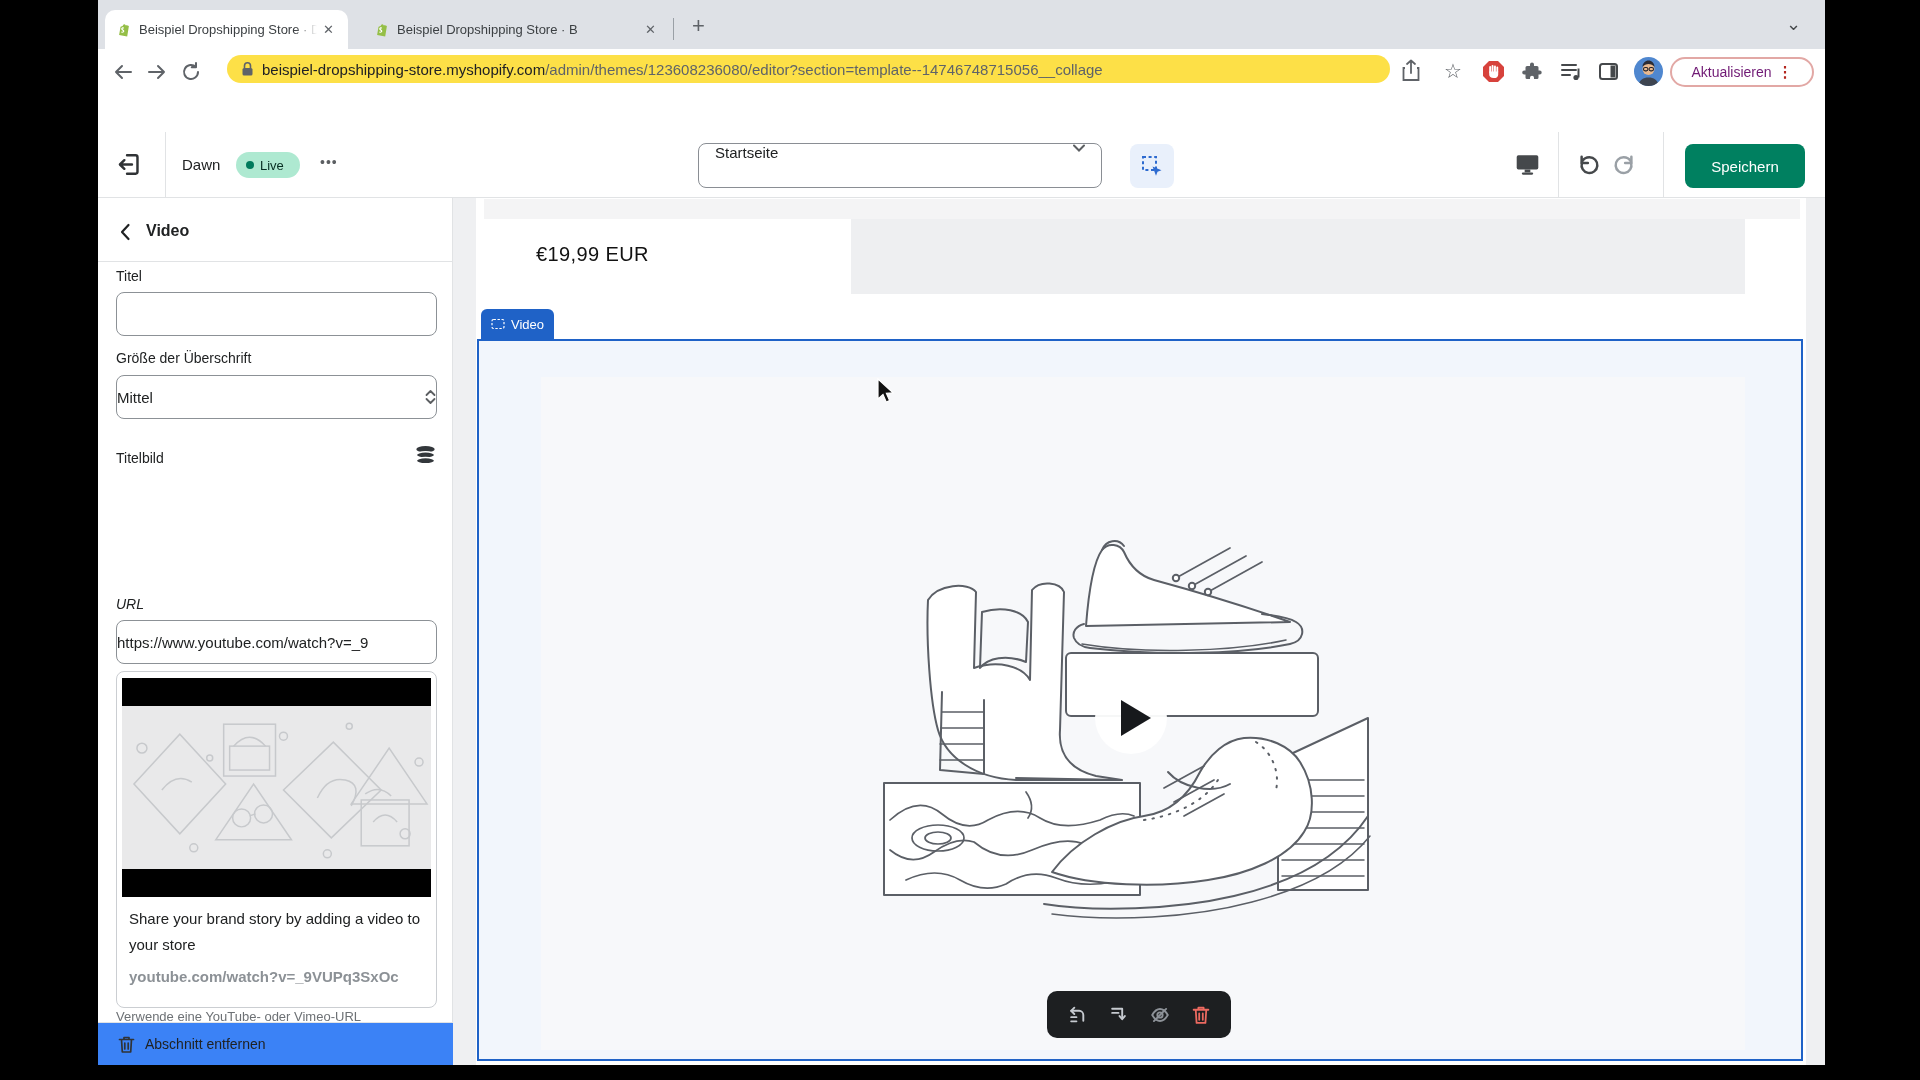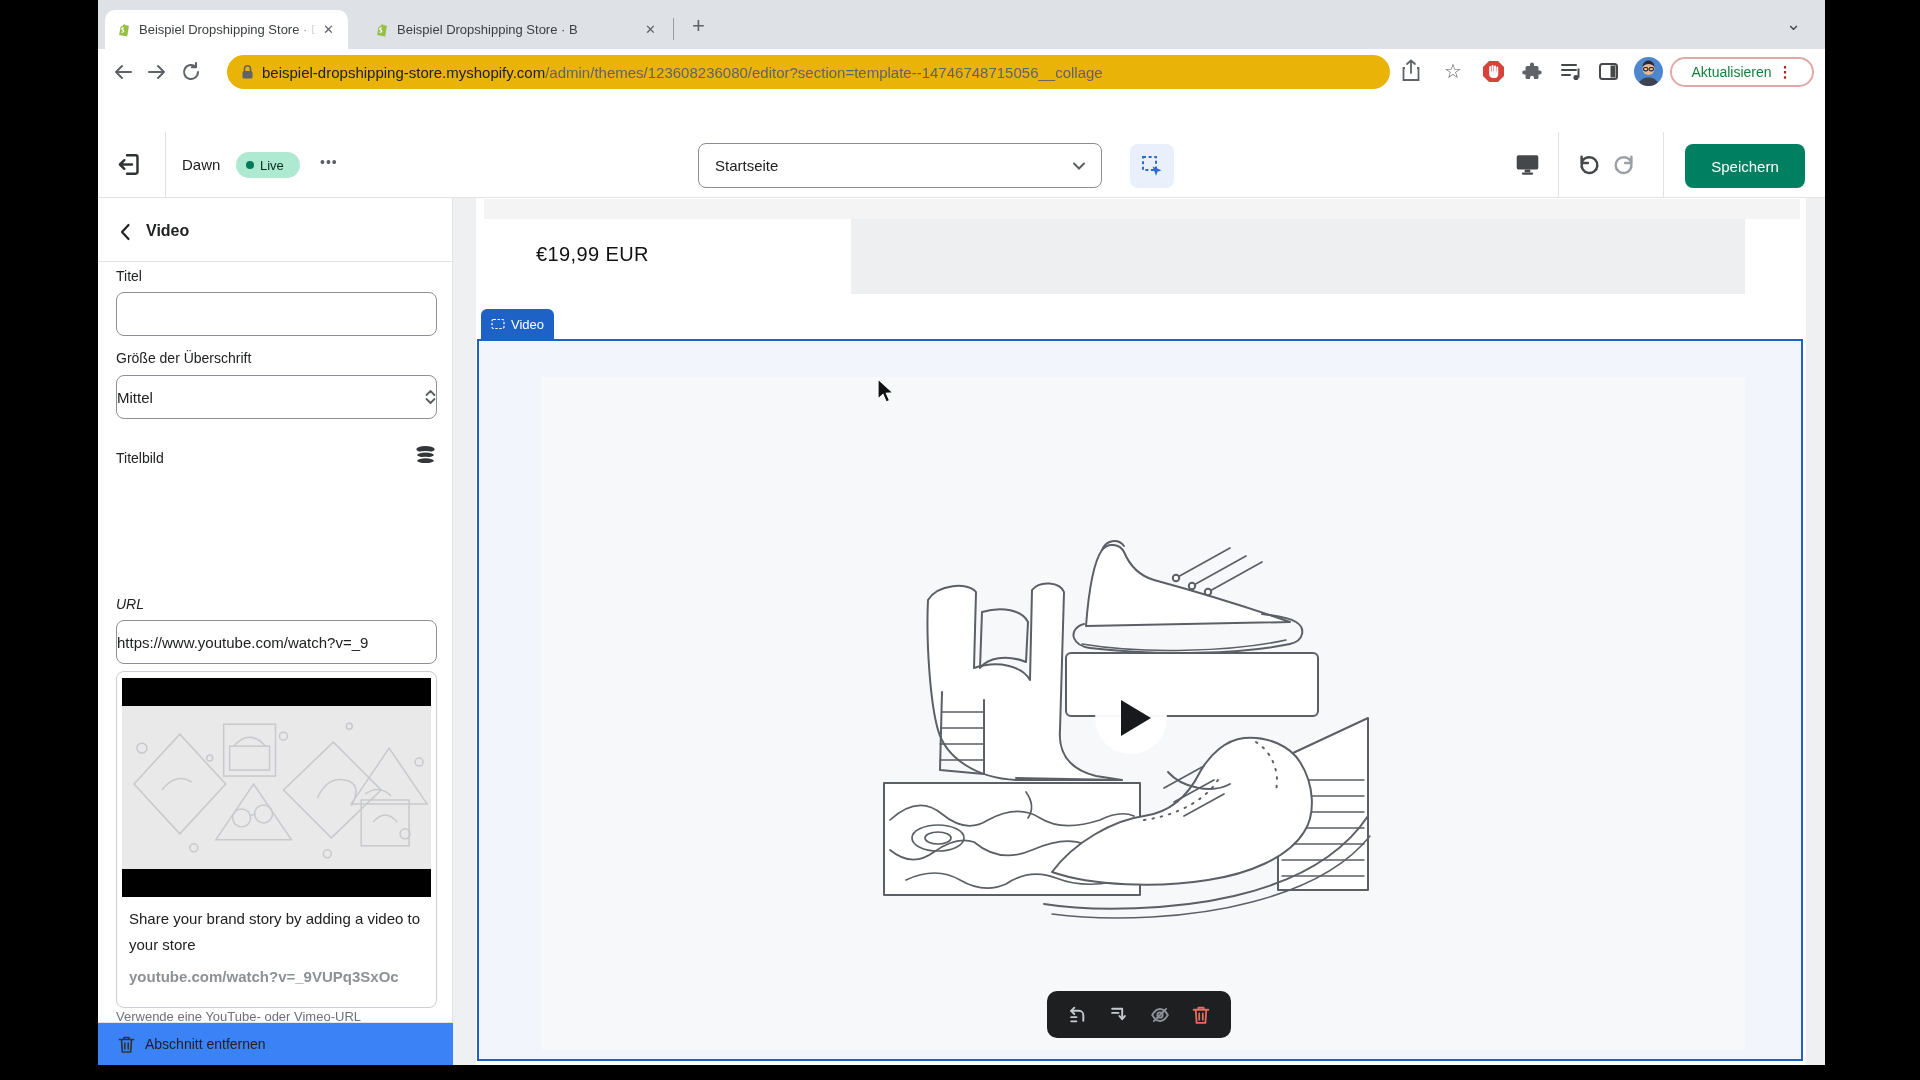--- a/index.html
+++ b/index.html
@@ -8,32 +8,32 @@
   .screen{position:absolute;left:98px;top:0;width:1727px;height:1065px;background:#fff;overflow:hidden;}
   .abs{position:absolute;}
   .tabstrip{left:0;top:0;width:1727px;height:49px;background:#dee1e6;}
   .tab{top:10px;height:39px;border-radius:10px 10px 0 0;display:flex;align-items:center;}
   .tab.active{background:#fff;}
   .tabtitle{font-size:13px;color:#3c4043;white-space:nowrap;overflow:hidden;position:relative;}
   .fade:after{content:"";position:absolute;right:0;top:0;bottom:0;width:22px;background:linear-gradient(90deg,rgba(255,255,255,0),#fff);}
   .fade2:after{content:"";position:absolute;right:0;top:0;bottom:0;width:22px;background:linear-gradient(90deg,rgba(222,225,230,0),#dee1e6);}
   .closex{font-size:13px;color:#5f6368;margin-left:auto;padding:0 4px;}
   .toolbar{left:0;top:49px;width:1727px;height:47px;background:#fff;display:flex;align-items:center;}
-  .omnibox{left:129px;top:55px;width:1163px;height:34px;background:#eab308;border-radius:17px;display:flex;align-items:center;padding:0 14px;overflow:hidden;}
+  .omnibox{left:129px;top:55px;width:1163px;height:28px;background:#fde047;border-radius:17px;display:flex;align-items:center;padding:0 14px;overflow:hidden;}
   .urltext{font-size:15px;white-space:nowrap;overflow:hidden;}
   .dom{color:#202124;} .pth{color:#5f6368;}
   .updatepill{left:1572px;top:57px;width:144px;height:30px;border:2px solid #e2a8a5;border-radius:16px;display:flex;align-items:center;justify-content:center;gap:6px;}
-  .updatetxt{color:#15803d;font-size:14px;}
+  .updatetxt{color:#701a75;font-size:14px;}
   .kebab{color:#b3261e;font-size:15px;font-weight:bold;}
   .edhead{left:0;top:96px;width:1727px;height:102px;background:#fff;border-bottom:1px solid #e1e3e5;}
   .vdiv{width:1px;background:#e1e3e5;top:132px;height:66px;}
   .livepill{left:138px;top:152px;width:64px;height:26px;background:#aee9d1;border-radius:13px;display:flex;align-items:center;gap:6px;padding:0 10px;}
   .livedot{width:8px;height:8px;border-radius:50%;background:#007b5c;}
   .livetxt{font-size:13px;color:#072e22;}
-  .pagesel{left:600px;top:143px;width:404px;height:45px;border:1px solid #8a8e94;border-radius:8px;background:#fff;display:flex;align-items:center;padding:0 16px;}
+  .pagesel{left:600px;top:143px;width:404px;height:45px;border:1px solid #8a8e94;border-radius:8px;background:#fff;display:flex;align-items:flex-start;padding:0 16px;}
   .seltool{left:1032px;top:144px;width:44px;height:44px;background:#e9f0fb;border-radius:8px;display:flex;align-items:center;justify-content:center;}
   .savebtn{left:1587px;top:144px;width:120px;height:44px;background:#008060;color:#fff;border-radius:8px;display:flex;align-items:center;justify-content:center;font-size:15px;font-weight:500;}
   .sidebar{left:0;top:198px;width:355px;height:867px;background:#fff;border-right:1px solid #e1e3e5;}
   .sblabel{font-size:14px;color:#202223;}
   .sbinput{border:1px solid #8c9196;border-radius:8px;background:#fff;display:flex;align-items:center;padding:0 0;font-size:15px;color:#202223;overflow:hidden;white-space:nowrap;}
   .graypanel{left:18px;top:474px;width:321px;height:100px;background:#f1f2f3;border-radius:8px;display:flex;align-items:center;justify-content:center;}
   .imgbtn{width:160px;height:43px;background:#fff;border:1px solid #b9bec3;border-radius:8px;display:flex;align-items:center;justify-content:center;font-size:14px;color:#202223;}
   .thumbcard{left:18px;top:671px;width:321px;height:337px;border:1px solid #cbced2;border-radius:8px;background:#fff;overflow:hidden;}
   .desc{font-size:15px;color:#202223;line-height:26px;}
   .linktxt{font-size:15px;color:#8c9196;}

